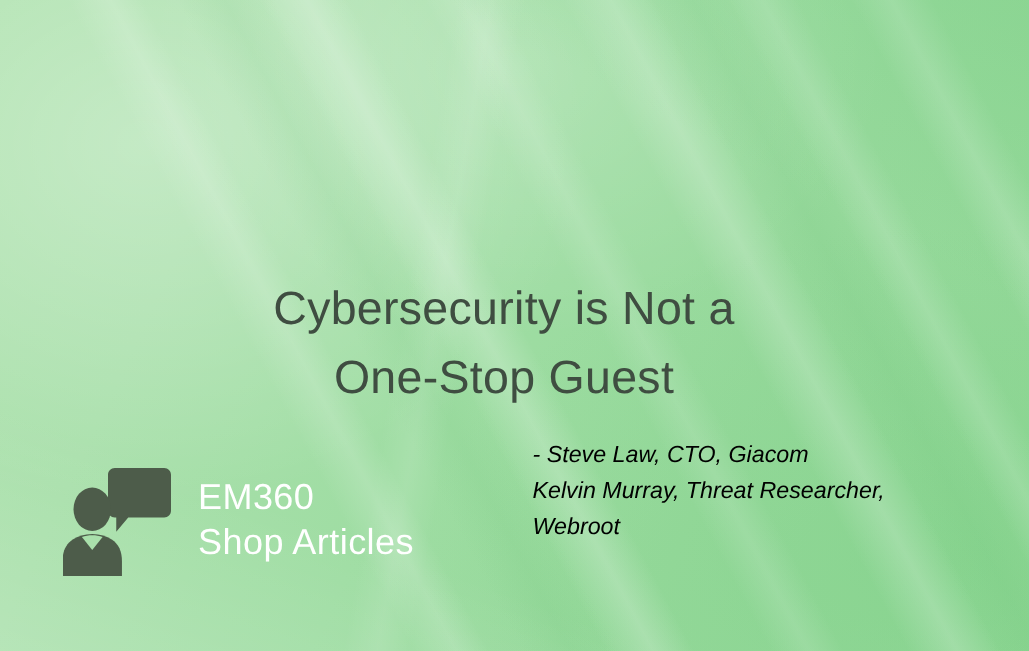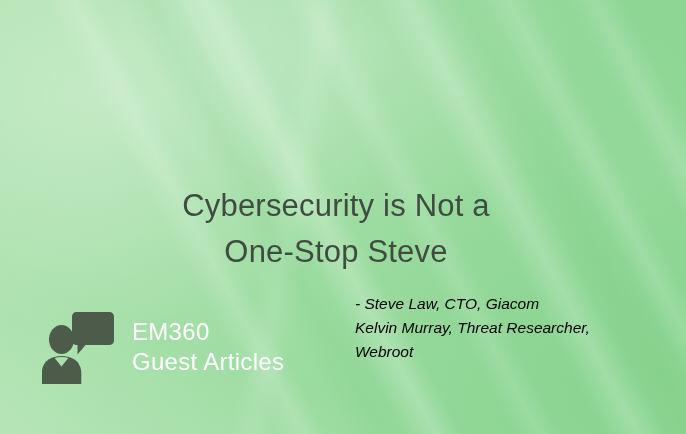--- a/index.html
+++ b/index.html
@@ -146,35 +146,35 @@
 <div id="slide">
 
   <div class="bg-layer bg-base"></div>
   <div class="bg-layer bg-soft-1"></div>
   <div class="bg-layer bg-facets"></div>
   <div class="bg-layer bg-streaks"></div>
   <div class="bg-layer bg-corner-tr"></div>
   <div class="bg-layer bg-corner-bl"></div>
 
   <h1 class="headline">Cybersecurity is Not a
-One-Stop Steve</h1>
+One-Stop Guest</h1>
 
   <div class="attribution">- Steve Law, CTO, Giacom
 Kelvin Murray, Threat Researcher,
 Webroot</div>
 
   <div class="logo">
     <svg class="logo-mark" viewBox="0 0 72 74" aria-hidden="true">
 
       <path fill="#4d5c4a" d="M34.5 2h33.0c2.5 0 4.5 2.0 4.5 4.5v24.0c0 2.5-2.0 4.5-4.5 4.5h-24.0
                l-8.0 9.5v-9.5h-1.0c-2.5 0-4.5-2.0-4.5-4.5v-24.0c0-2.5 2.0-4.5 4.5-4.5z"></path>
 
       <ellipse fill="#4d5c4a" cx="19.5" cy="29.5" rx="12.5" ry="14.5"></ellipse>
 
       <path fill="#4d5c4a" d="M19.5 46.0c5.2 0 9.6 1.4 13.0 3.6c4.6 3.0 6.8 8.0 6.8 14.2v10.2h-39.6v-10.2
                c0-6.2 2.2-11.2 6.8-14.2c3.4-2.2 7.8-3.6 13.0-3.6z"></path>
       <path fill="#a9e0ab" d="M12.6 48.0l6.9 8.6l6.9-8.6c-2.1-0.7-4.4-1.1-6.9-1.1c-2.5 0-4.8 0.4-6.9 1.1z"></path>
     </svg>
     <div class="logo-text">EM360
-Guest Articles</div>
+Shop Articles</div>
   </div>
 
 </div>
 
 </body></html>

